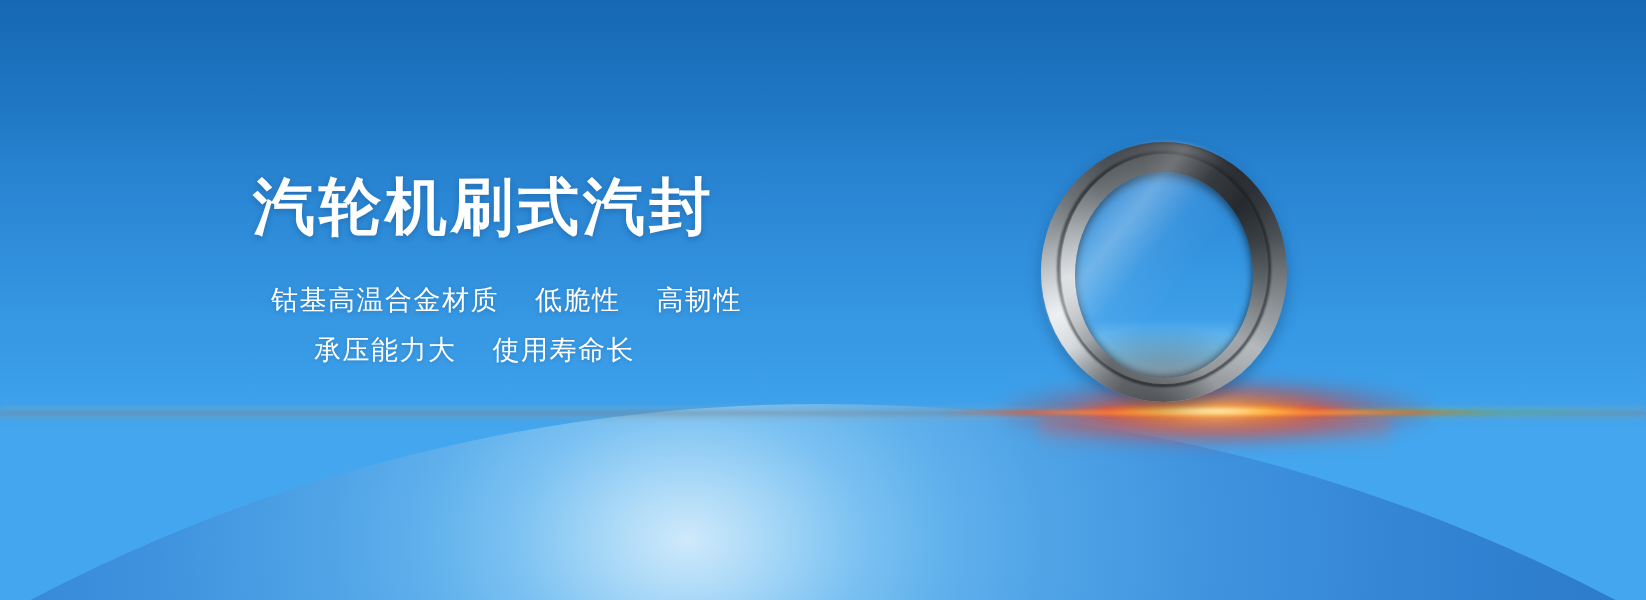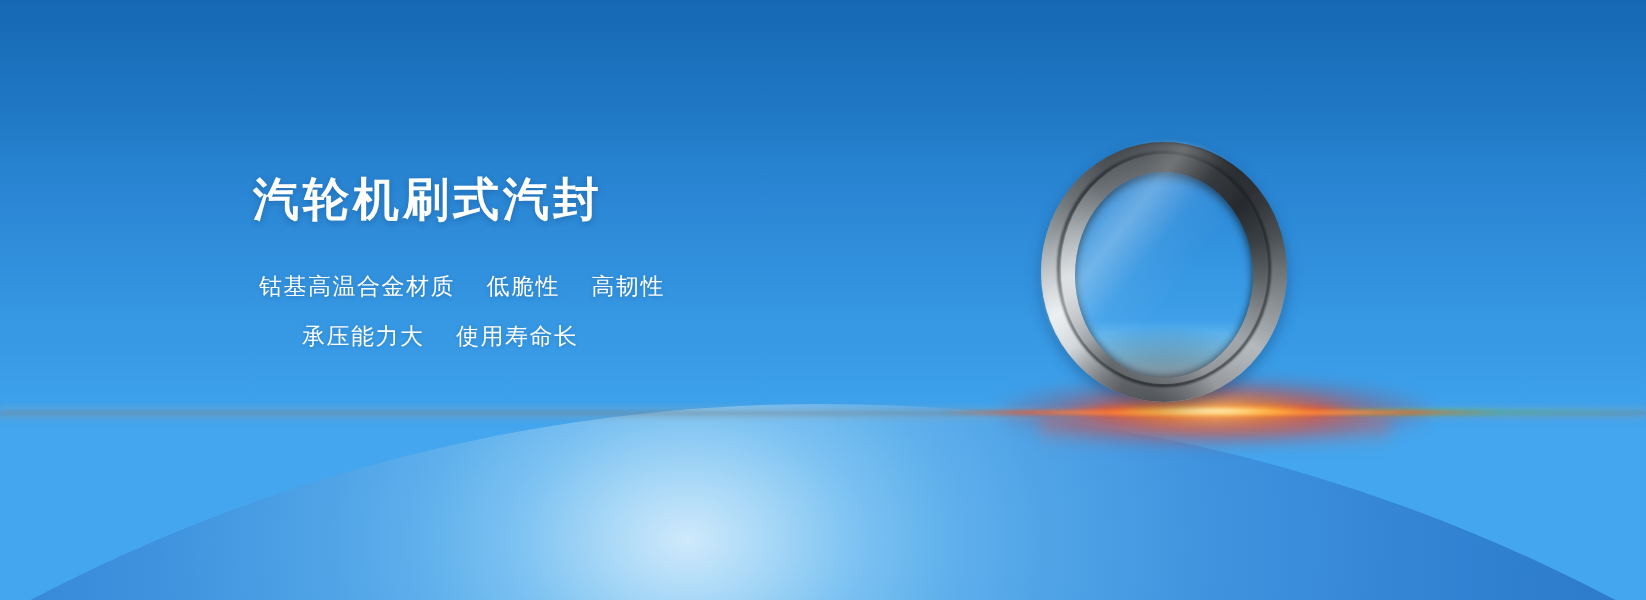--- a/index.html
+++ b/index.html
@@ -264,33 +264,33 @@
         rgba(0,0,0,0) 72%);
     pointer-events:none;
   }
 
   
   .copy{position:absolute; left:0; top:0; width:100%; height:100%; pointer-events:none;}
   .headline{
     position:absolute;
     left:253px; top:176px;
     margin:0;
-    font-size:46px;
+    font-size:62px;
     line-height:1;
     font-weight:700;
     letter-spacing:4px;
     color:#ffffff;
     text-shadow:0 2px 6px rgba(10,50,100,0.30);
     white-space:nowrap;
     pointer-events:auto;
   }
   .subline{
     position:absolute;
-    margin:4px;
-    font-size:23px;
+    margin:16px;
+    font-size:27px;
     line-height:1;
     font-weight:400;
     letter-spacing:1.5px;
     color:#ffffff;
     text-shadow:0 1px 4px rgba(10,50,100,0.25);
     white-space:pre;
     pointer-events:auto;
   }
   .subline.l1{left:255px; top:271px;}
   .subline.l2{left:298px; top:321px;text-align:center;}

